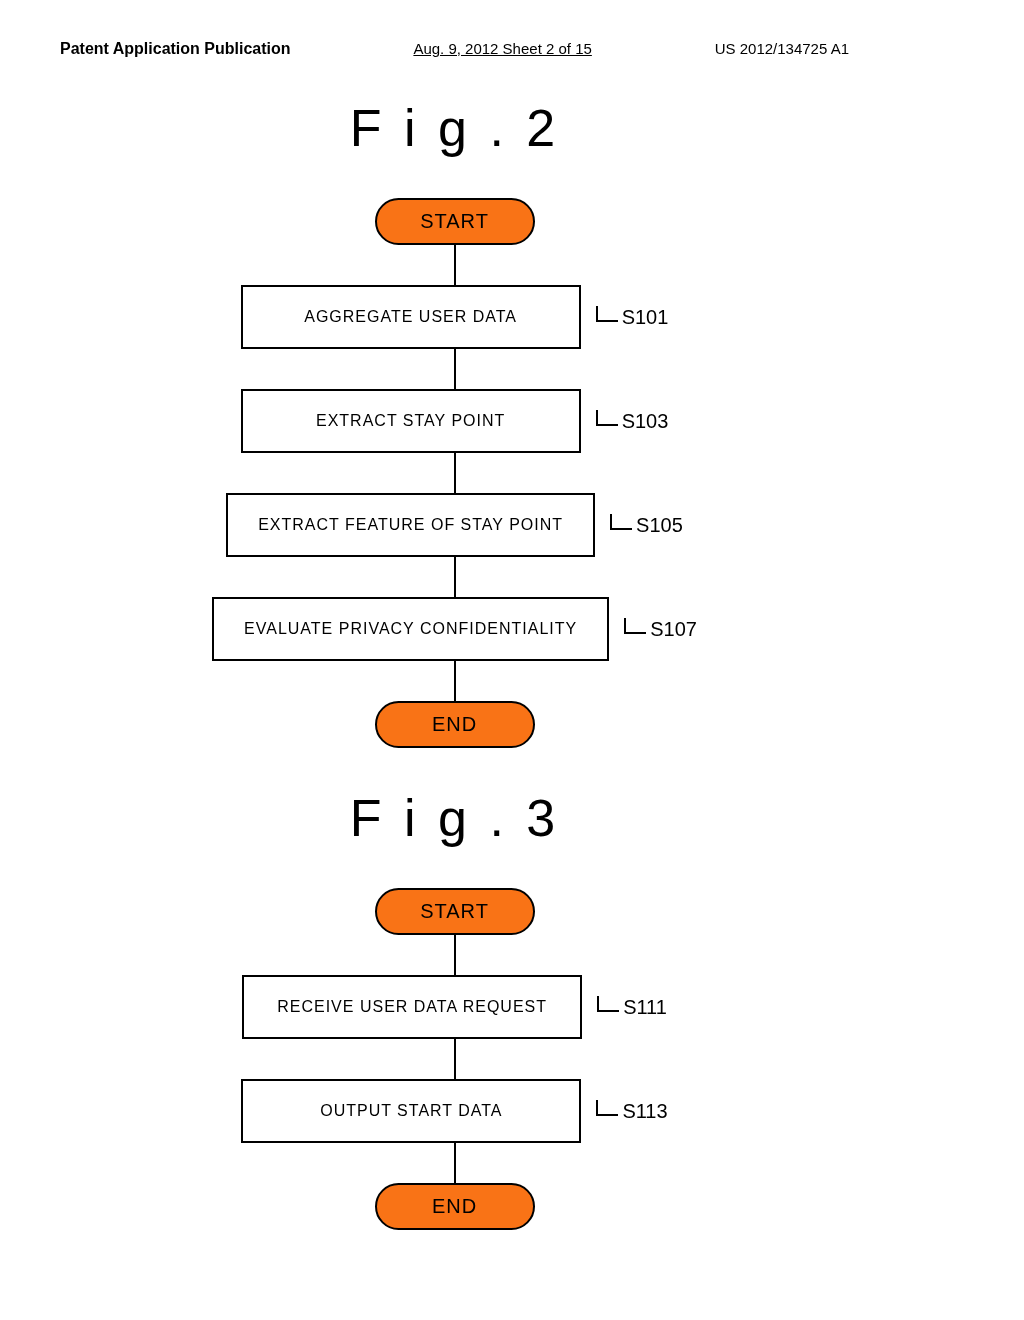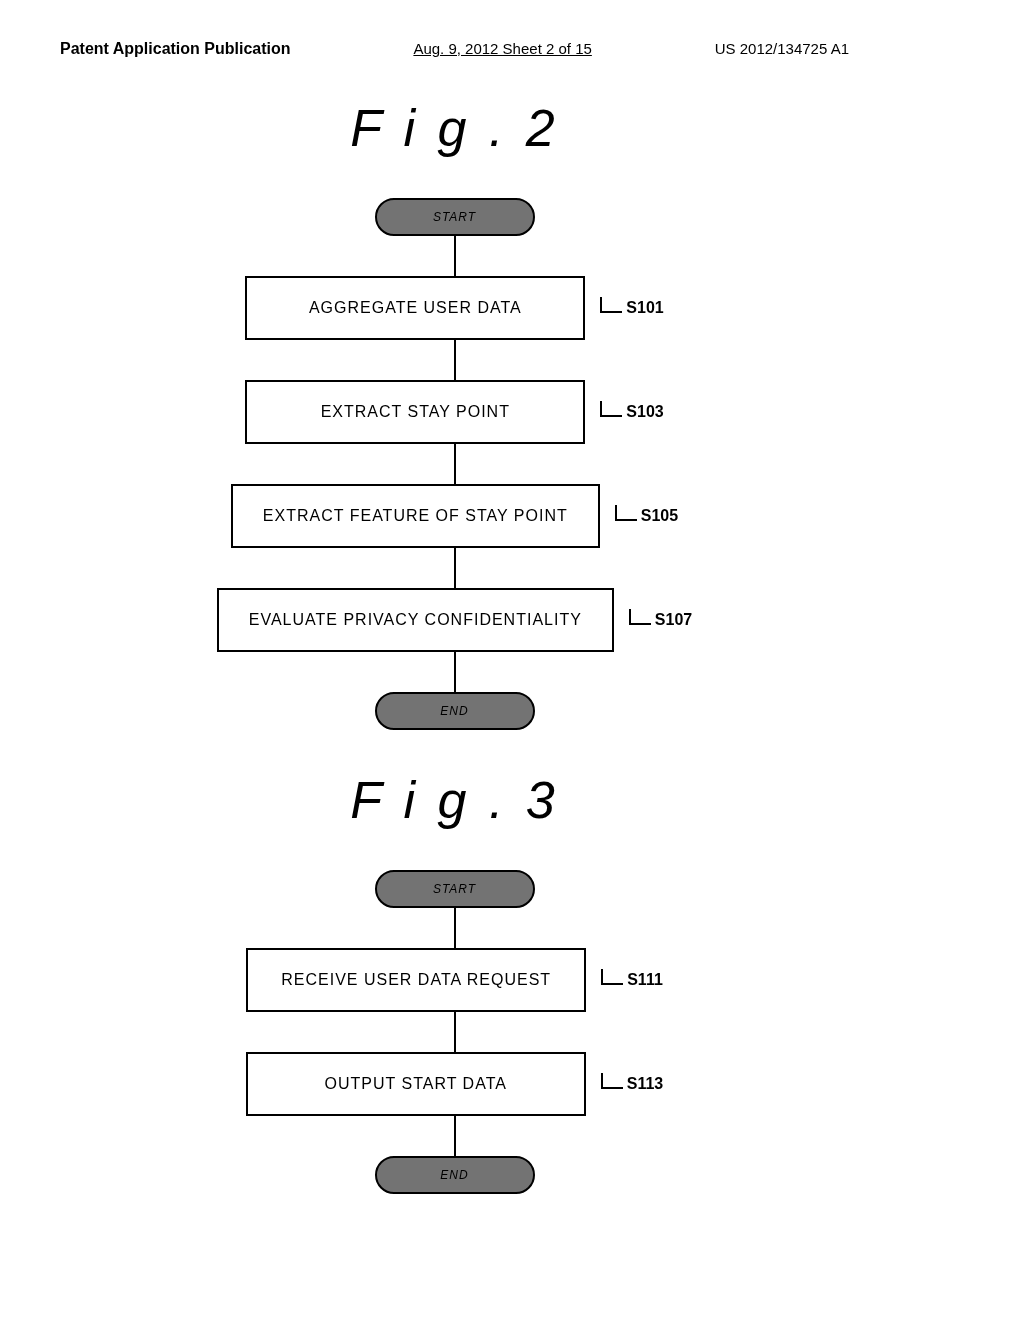--- a/index.html
+++ b/index.html
@@ -48,41 +48,39 @@
       text-decoration: underline;
     }
 
     .fig-title {
       text-align: center;
       font-size: 52px;
       font-family: Arial, sans-serif;
       font-weight: normal;
       margin-bottom: 40px;
       letter-spacing: 4px;
-      font-style: italic;
     }
 
     .flowchart {
       display: flex;
       flex-direction: column;
       align-items: center;
       margin-bottom: 20px;
     }
 
     .terminal-box {
       border: 2px solid #000;
       border-radius: 28px;
       padding: 10px 40px;
-      font-size: 12px;
+      font-size: 20px;
       font-family: Arial, sans-serif;
       letter-spacing: 1px;
       min-width: 160px;
       text-align: center;
-      background: #737373;
-      font-style: italic;
+      background: #f97316;
     }
 
     .process-box-wrapper {
       display: flex;
       align-items: center;
       position: relative;
     }
 
     .process-box {
       border: 2px solid #000;
@@ -99,23 +97,22 @@
       width: 2px;
       height: 40px;
       background: #000;
     }
 
     
     .hook {
       display: inline-flex;
       align-items: center;
       margin-left: 15px;
-      font-size: 16px;
-      font-family: Arial, sans-serif;
-      font-weight: bold;
+      font-size: 20px;
+      font-family: Arial, sans-serif;
     }
 
     .hook::before {
       content: '';
       display: inline-block;
       width: 20px;
       height: 14px;
       border-left: 2px solid #000;
       border-bottom: 2px solid #000;
       margin-right: 4px;

